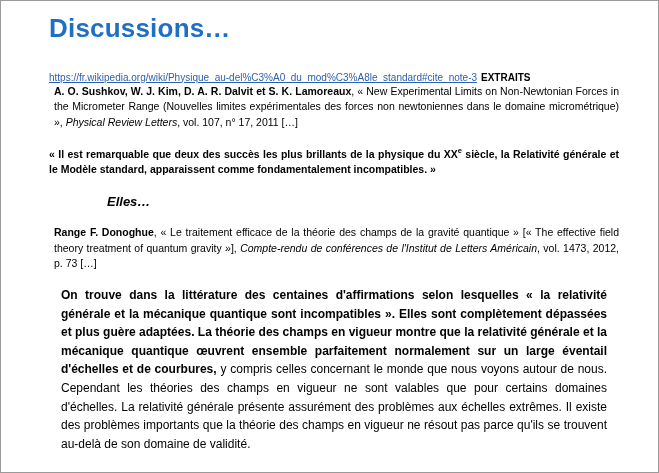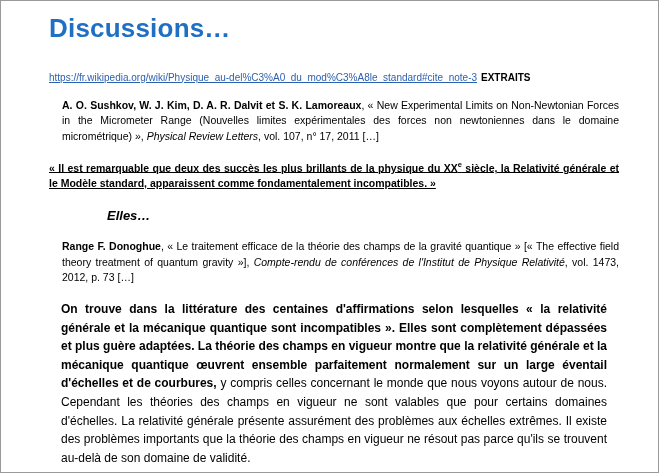--- a/index.html
+++ b/index.html
@@ -28,49 +28,47 @@
   .title {
     color: #1F6FC4;
     font-size: 26px;
     font-weight: bold;
     letter-spacing: 0.2px;
     margin: 0 0 28px 0;
     line-height: 1.1;
   }
   .link-row {
     font-size: 10px;
-    margin-bottom: 14px;
     line-height: 1.3;
   }
   .link {
     color: #2B5FAF;
     text-decoration: underline;
     word-break: break-all;
   }
   .extraits {
     color: #000000;
     font-weight: bold;
     font-size: 10px;
     margin-left: 4px;
   }
   p.ref {
     font-size: 10.5px;
     line-height: 1.5;
     text-align: justify;
-    margin: 0 0 14px 13px;
+    margin: 0 0 14px 5px;
     color: #000;
   }
   p.quote {
     font-size: 10.5px;
     line-height: 1.5;
     text-align: justify;
     font-weight: bold;
     margin: 0 0 16px 0;
     color: #000;
-    text-decoration: underline;
   }
   .mais {
     font-size: 13px;
     font-style: italic;
     font-weight: bold;
     margin: 0 0 16px 0;
     padding-left: 58px;
     color: #000;
   }
   p.body {
@@ -95,18 +93,18 @@
     <div class="link-row">
       <a class="link" href="#">https://fr.wikipedia.org/wiki/Physique_au-del%C3%A0_du_mod%C3%A8le_standard#cite_note-3</a><span class="extraits">EXTRAITS</span>
     </div>
 
     <p class="ref"><span class="b">A. O. Sushkov, W. J. Kim, D. A. R. Dalvit et S. K. Lamoreaux</span><span>, </span><span>« New Experimental Limits on Non-Newtonian Forces in the Micrometer Range (Nouvelles limites expérimentales des forces non newtoniennes dans le domaine micrométrique) »</span><span>, </span><span class="i">Physical Review Letters</span><span>, vol. 107, n° 17, 2011 […]</span></p>
 
     <p class="quote"><span>« Il est remarquable que deux des succès les plus brillants de la physique du XX</span><span class="sup">e</span><span> siècle, la Relativité générale et le Modèle standard, apparaissent comme fondamentalement incompatibles. »</span></p>
 
     <div class="mais">Elles…</div>
 
-    <p class="ref"><span class="b">Range F. Donoghue</span><span>, </span><span>« Le traitement efficace de la théorie des champs de la gravité quantique »</span><span> [« The effective field theory treatment of quantum gravity »], </span><span class="i">Compte-rendu de conférences de l'Institut de Physique Relativité</span><span>, vol. 1473, 2012, p. 73 […]</span></p>
+    <p class="ref"><span class="b">Range F. Donoghue</span><span>, </span><span>« Le traitement efficace de la théorie des champs de la gravité quantique »</span><span> [« The effective field theory treatment of quantum gravity »], </span><span class="i">Compte-rendu de conférences de l'Institut de Letters Américain</span><span>, vol. 1473, 2012, p. 73 […]</span></p>
 
     <p class="body"><span class="b">On trouve dans la littérature des centaines d'affirmations selon lesquelles « la relativité générale et la mécanique quantique sont incompatibles ». Elles sont complètement dépassées et plus guère adaptées. La théorie des champs en vigueur montre que la relativité générale et la mécanique quantique œuvrent ensemble parfaitement normalement sur un large éventail d'échelles et de courbures,</span><span> y compris celles concernant le monde que nous voyons autour de nous. Cependant les théories des champs en vigueur ne sont valables que pour certains domaines d'échelles. La relativité générale présente assurément des problèmes aux échelles extrêmes. Il existe des problèmes importants que la théorie des champs en vigueur ne résout pas parce qu'ils se trouvent au-delà de son domaine de validité.</span></p>
 
   </div>
 </div>
 
 </body></html>

